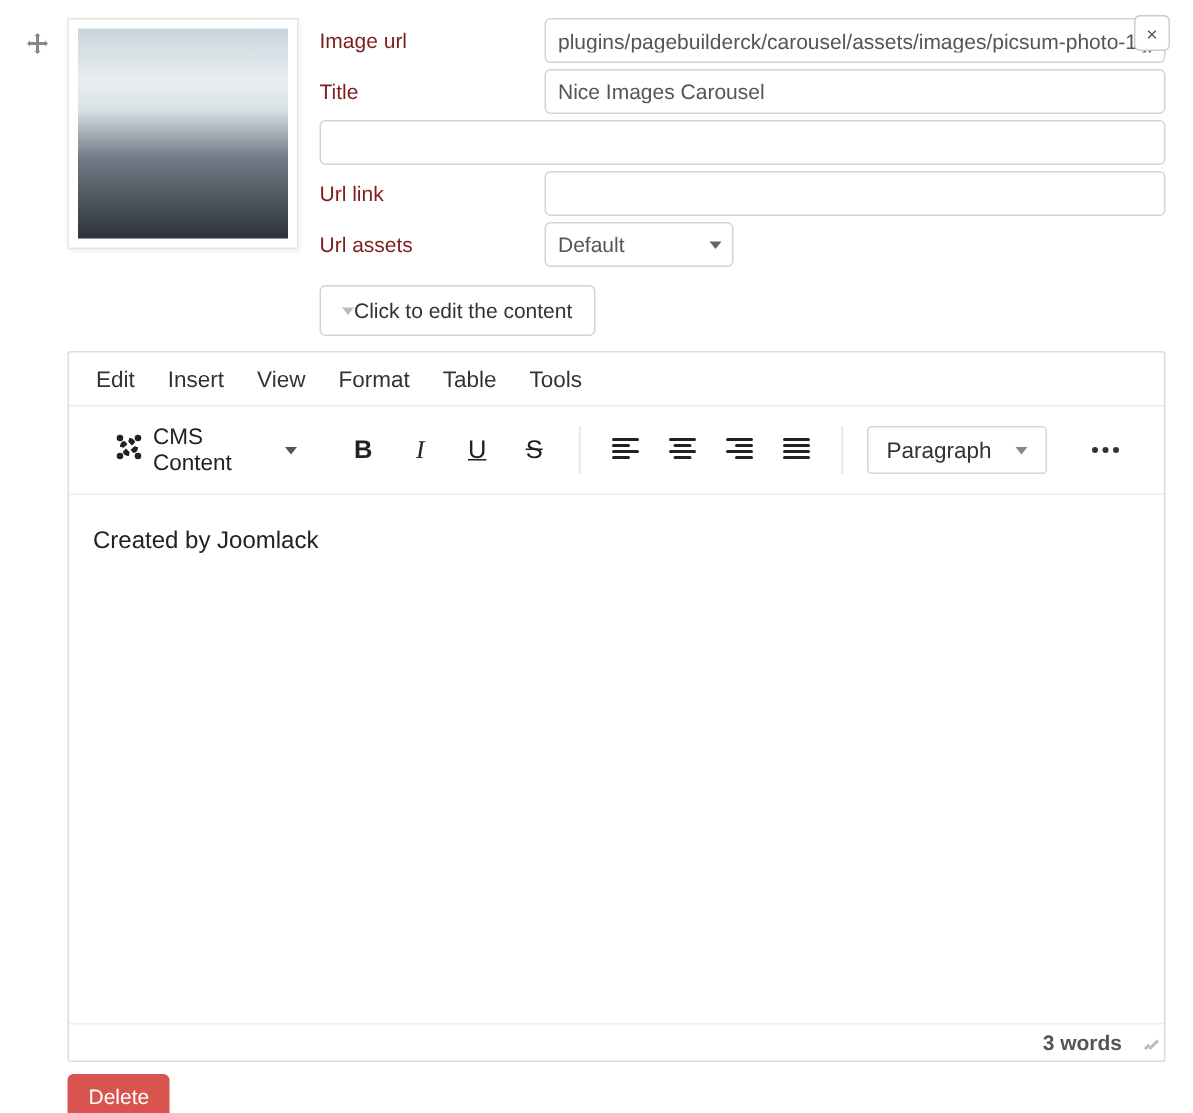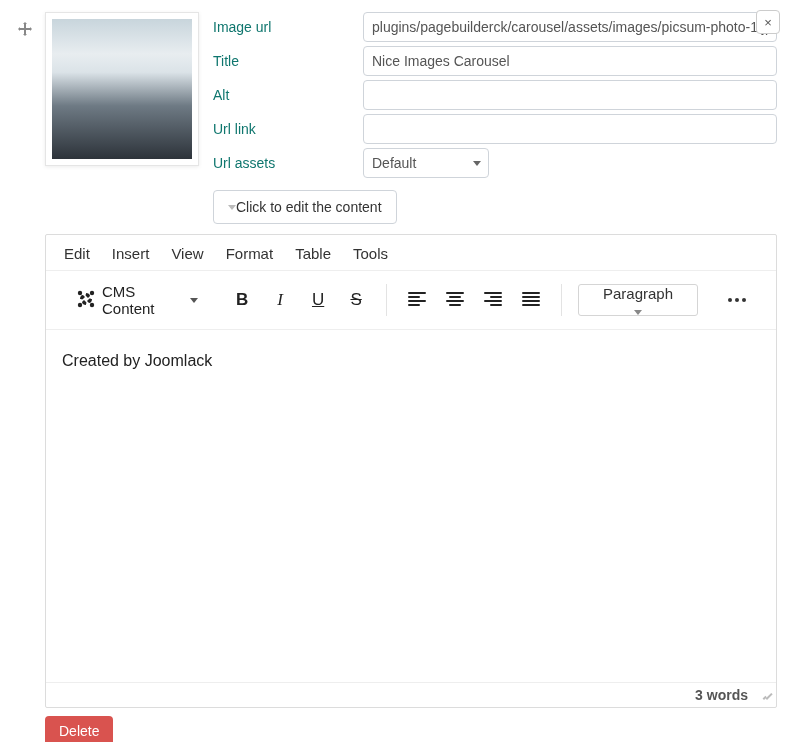--- a/index.html
+++ b/index.html
@@ -7,38 +7,38 @@
     .wrapper { position:relative; padding:0 8px 8px 0; }
     .drag-icon { position:absolute; left:18px; top:22px; color:#555; font-size:16px; user-select:none; }
     .close-btn { position:absolute; right:15px; top:10px; width:24px; height:24px; border:1px solid #ccc; border-radius:4px; background:#fff; font-size:13px; line-height:1; cursor:pointer; color:#555; display:flex; align-items:center; justify-content:center; }
     .top-area { display:flex; padding:12px 10px 0 45px; gap:14px; }
     .thumb-frame { width:154px; height:154px; border:1px solid #e5e5e5; padding:6px; background:#fff; flex:0 0 auto; box-shadow:0 1px 4px rgba(0,0,0,.08); }
     .thumb { width:100%; height:100%; background:
         linear-gradient(to bottom, #c8d5dc 0%, #e8edf0 25%, #dbe3e8 38%, #6e7a84 62%, #2d333a 100%);
     }
     .form-col { flex:1; }
     .form-row { display:flex; align-items:center; margin-bottom:4px; }
-    .form-label { width:150px; color:#0f766e; font-size:14px; }
+    .form-label { width:150px; color:#7f1d1d; font-size:14px; }
     .form-input { flex:1; height:30px; border:1px solid #cfd4da; border-radius:4px; padding:4px 8px; font-size:14px; color:#555; background:#fff; }
     .form-select { width:126px; height:30px; border:1px solid #cfd4da; border-radius:4px; padding:4px 22px 4px 8px; font-size:14px; color:#555; background:#fff; appearance:none; position:relative; }
     .select-wrap { position:relative; display:inline-block; }
     .select-wrap::after { content:""; position:absolute; right:8px; top:50%; margin-top:-2px; width:0; height:0; border-left:4px solid transparent; border-right:4px solid transparent; border-top:5px solid #666; pointer-events:none;}
     .edit-content-btn { margin:8px 0 0 0; display:inline-flex; align-items:center; border:1px solid #cfd4da; border-radius:4px; background:#fff; padding:8px 14px; font-size:14px; color:#333; cursor:pointer; }
     .edit-content-btn .tri { width:0; height:0; border-left:4px solid transparent; border-right:4px solid transparent; border-top:5px solid #bbb; }
     .editor-box { margin:10px 10px 0 45px; border:1px solid #dcdcdc; border-radius:2px; background:#fff; }
     .menubar { display:flex; gap:22px; padding:10px 18px 8px; font-size:15px; color:#333; }
     .menubar span { cursor:pointer; }
     .toolbar { display:flex; align-items:center; height:60px; padding:0 12px; border-top:1px solid #eee; border-bottom:1px solid #eee; gap:0; }
     .tb-group { display:flex; align-items:center; gap:10px; padding:0 12px; }
     .tb-sep { width:1px; height:32px; background:#e3e3e3; margin:0 4px; }
     .tb-btn { width:28px; height:28px; display:flex; align-items:center; justify-content:center; font-size:17px; color:#222; cursor:pointer; }
     .tb-btn svg { width:18px; height:18px; }
     .cms-btn { display:flex; align-items:center; gap:6px; font-size:15px; cursor:pointer; color:#222; padding:4px 6px;}
     .cms-btn .chev { width:0; height:0; border-left:4px solid transparent; border-right:4px solid transparent; border-top:5px solid #555; }
-    .para-select { display:flex; align-items:center; gap:8px; border:1px solid #d5d5d5; border-radius:3px; height:32px; padding:0 12px; font-size:15px; cursor:pointer; min-width:120px; justify-content:space-between;flex-direction:column;}
+    .para-select { display:flex; align-items:center; gap:8px; border:1px solid #d5d5d5; border-radius:3px; height:32px; padding:0 12px; font-size:15px; cursor:pointer; min-width:120px; justify-content:space-between;}
     .para-select .chev { width:0; height:0; border-left:4px solid transparent; border-right:4px solid transparent; border-top:5px solid #888; }
     .more-btn { display:flex; align-items:center; justify-content:center; width:30px; height:28px; cursor:pointer; }
     .more-btn span { width:4px; height:4px; background:#333; border-radius:50%; margin:0 1.5px; }
     .content-area { min-height:352px; padding:22px 16px; font-size:16px; color:#222; }
     .statusbar { display:flex; justify-content:flex-end; align-items:center; border-top:1px solid #eee; padding:4px 8px 4px 0; font-size:14px; color:#555; gap:8px;font-weight:bold; }
     .resize-handle { width:12px; height:12px; position:relative; }
     .resize-handle::before, .resize-handle::after { content:""; position:absolute; background:#bbb; }
     .resize-handle::before { right:1px; bottom:1px; width:2px; height:8px; transform:rotate(45deg); transform-origin:bottom right;}
     .resize-handle::after { right:1px; bottom:1px; width:2px; height:4px; transform:rotate(45deg); transform-origin:bottom right; margin-right:3px;}
     .delete-row { margin:8px 10px 0 45px; }
@@ -62,21 +62,20 @@
     <div class="form-col">
       <div class="form-row">
         <label class="form-label">Image url</label>
         <input class="form-input" value="plugins/pagebuilderck/carousel/assets/images/picsum-photo-1.jpg" style="">
       </div>
       <div class="form-row">
         <label class="form-label">Title</label>
         <input class="form-input" value="Nice Images Carousel" style="">
       </div>
       <div class="form-row">
-        <label class="form-label">Alt</label>
         <input class="form-input" value="" style="">
       </div>
       <div class="form-row">
         <label class="form-label">Url link</label>
         <input class="form-input" value="" style="">
       </div>
       <div class="form-row">
         <label class="form-label">Url assets</label>
         <span class="select-wrap">
           <select class="form-select">

